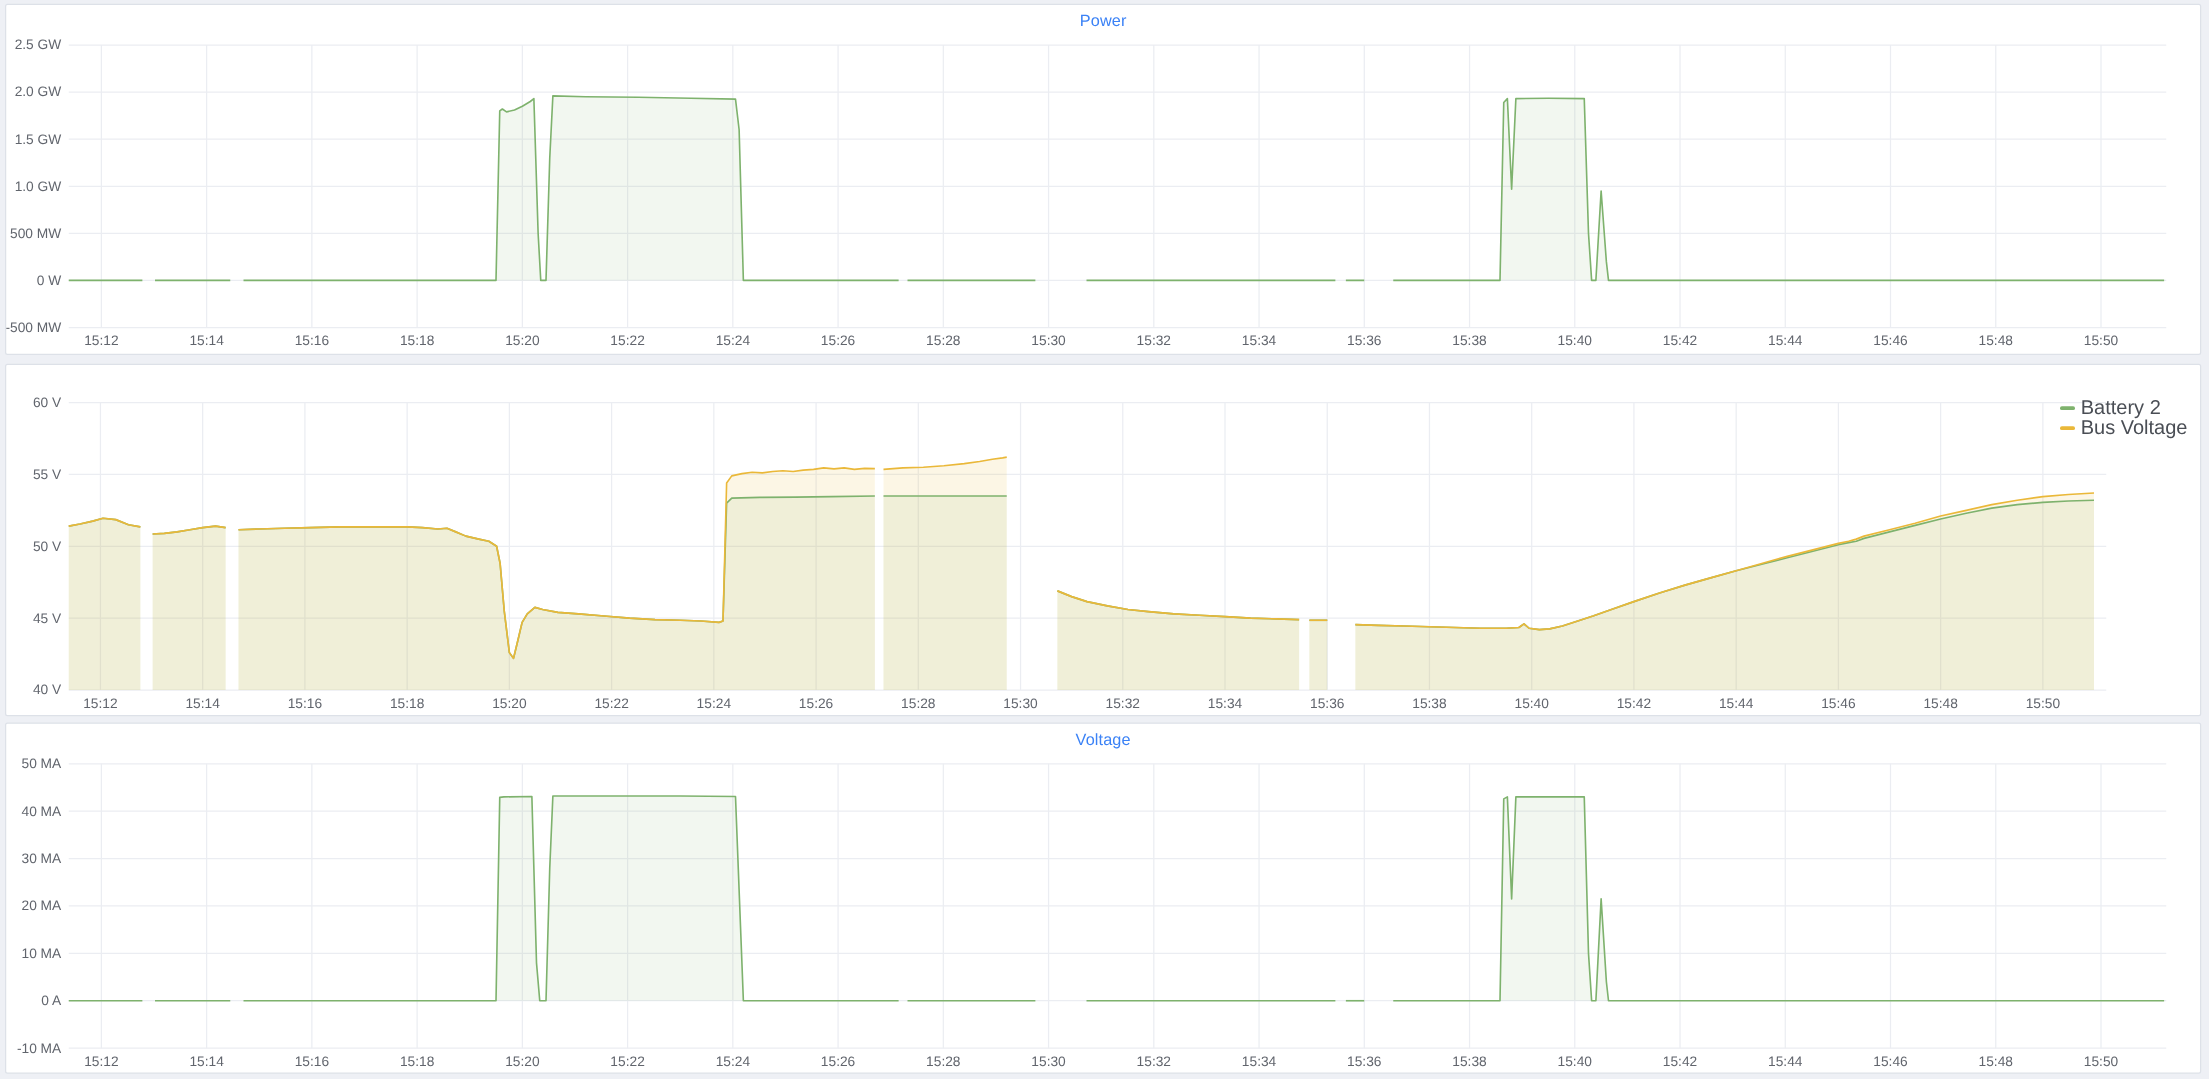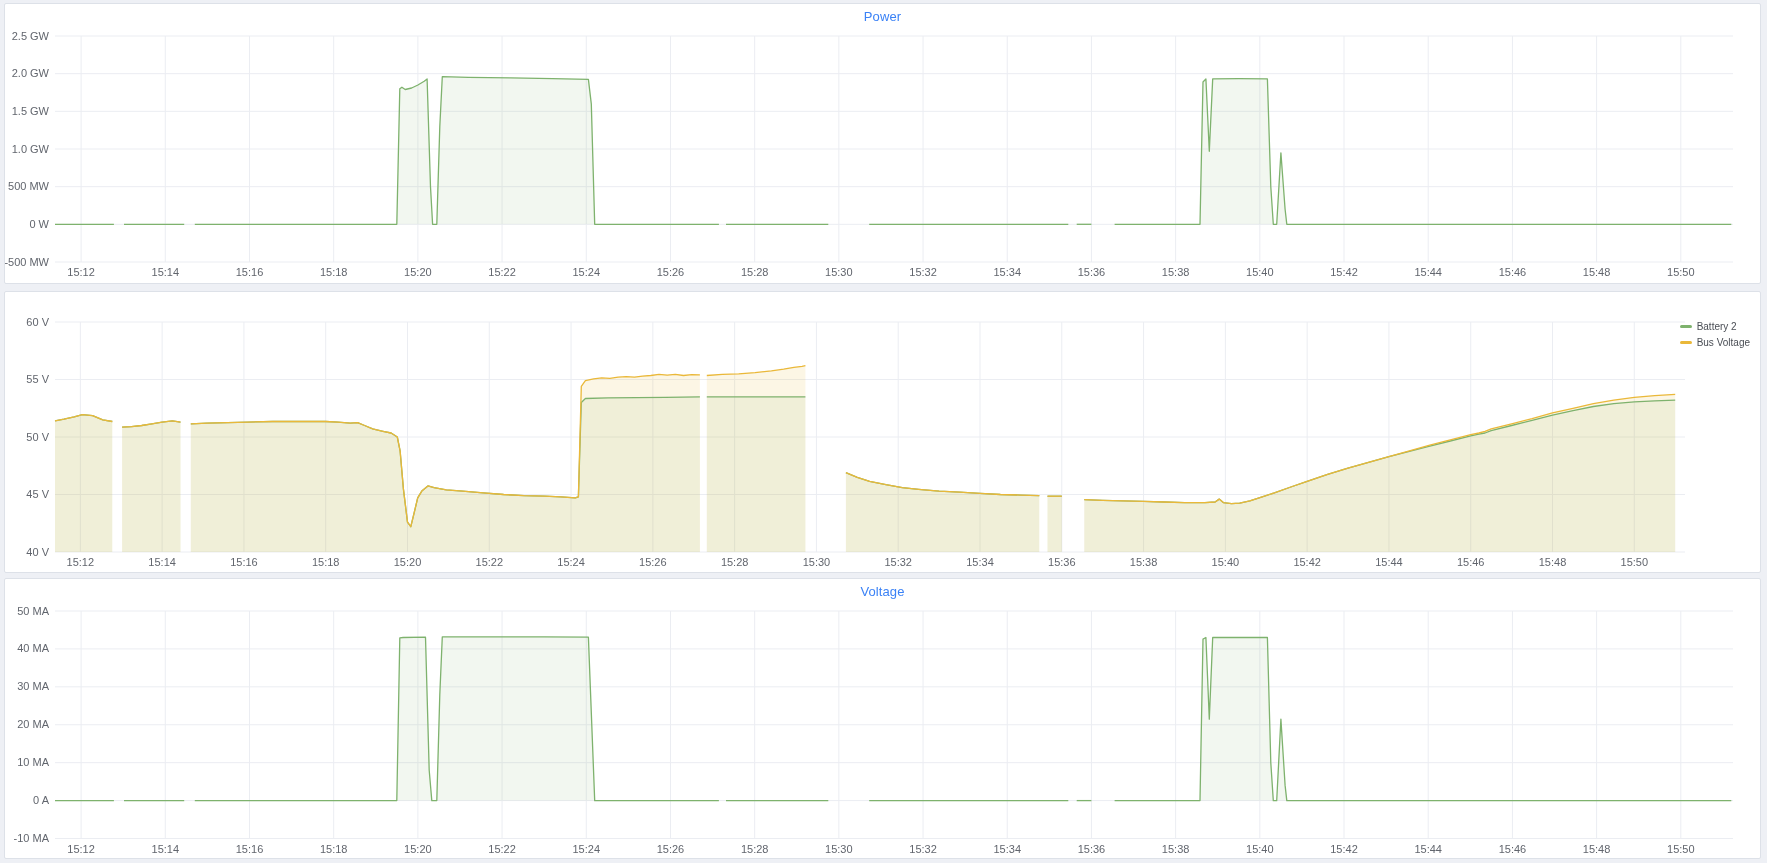--- a/index.html
+++ b/index.html
@@ -19,21 +19,21 @@
     text-align:center;font-size:13px;font-weight:500;color:#3b82f6;
     letter-spacing:.1px;cursor:pointer;
   }
   .chart-svg{position:absolute;top:0;left:0;}
   .legend{
     position:absolute;top:28px;right:10px;
     display:flex;flex-direction:column;gap:3px;z-index:2;
   }
   .legend-item{display:flex;align-items:center;cursor:pointer;}
   .legend-swatch{width:12px;height:3px;border-radius:2px;margin-right:5px;}
-  .legend-label{font-size:10px;color:#4a4e55;line-height:13px;}
+  .legend-label{font-size:16px;color:#4a4e55;line-height:13px;}
 </style>
 </head>
 <body>
 
 <div class="panel" id="panel-0" style="top: 3px; height: 281px;">
   <div class="panel-title">Power</div>
   <div>
       <svg width="1755" height="279" viewBox="0 0 1755 279" class="chart-svg">
         <g stroke="#ebedf2" stroke-width="1">
           <line x1="76.10035122930253" x2="76.10035122930253" y1="32" y2="258"></line>

